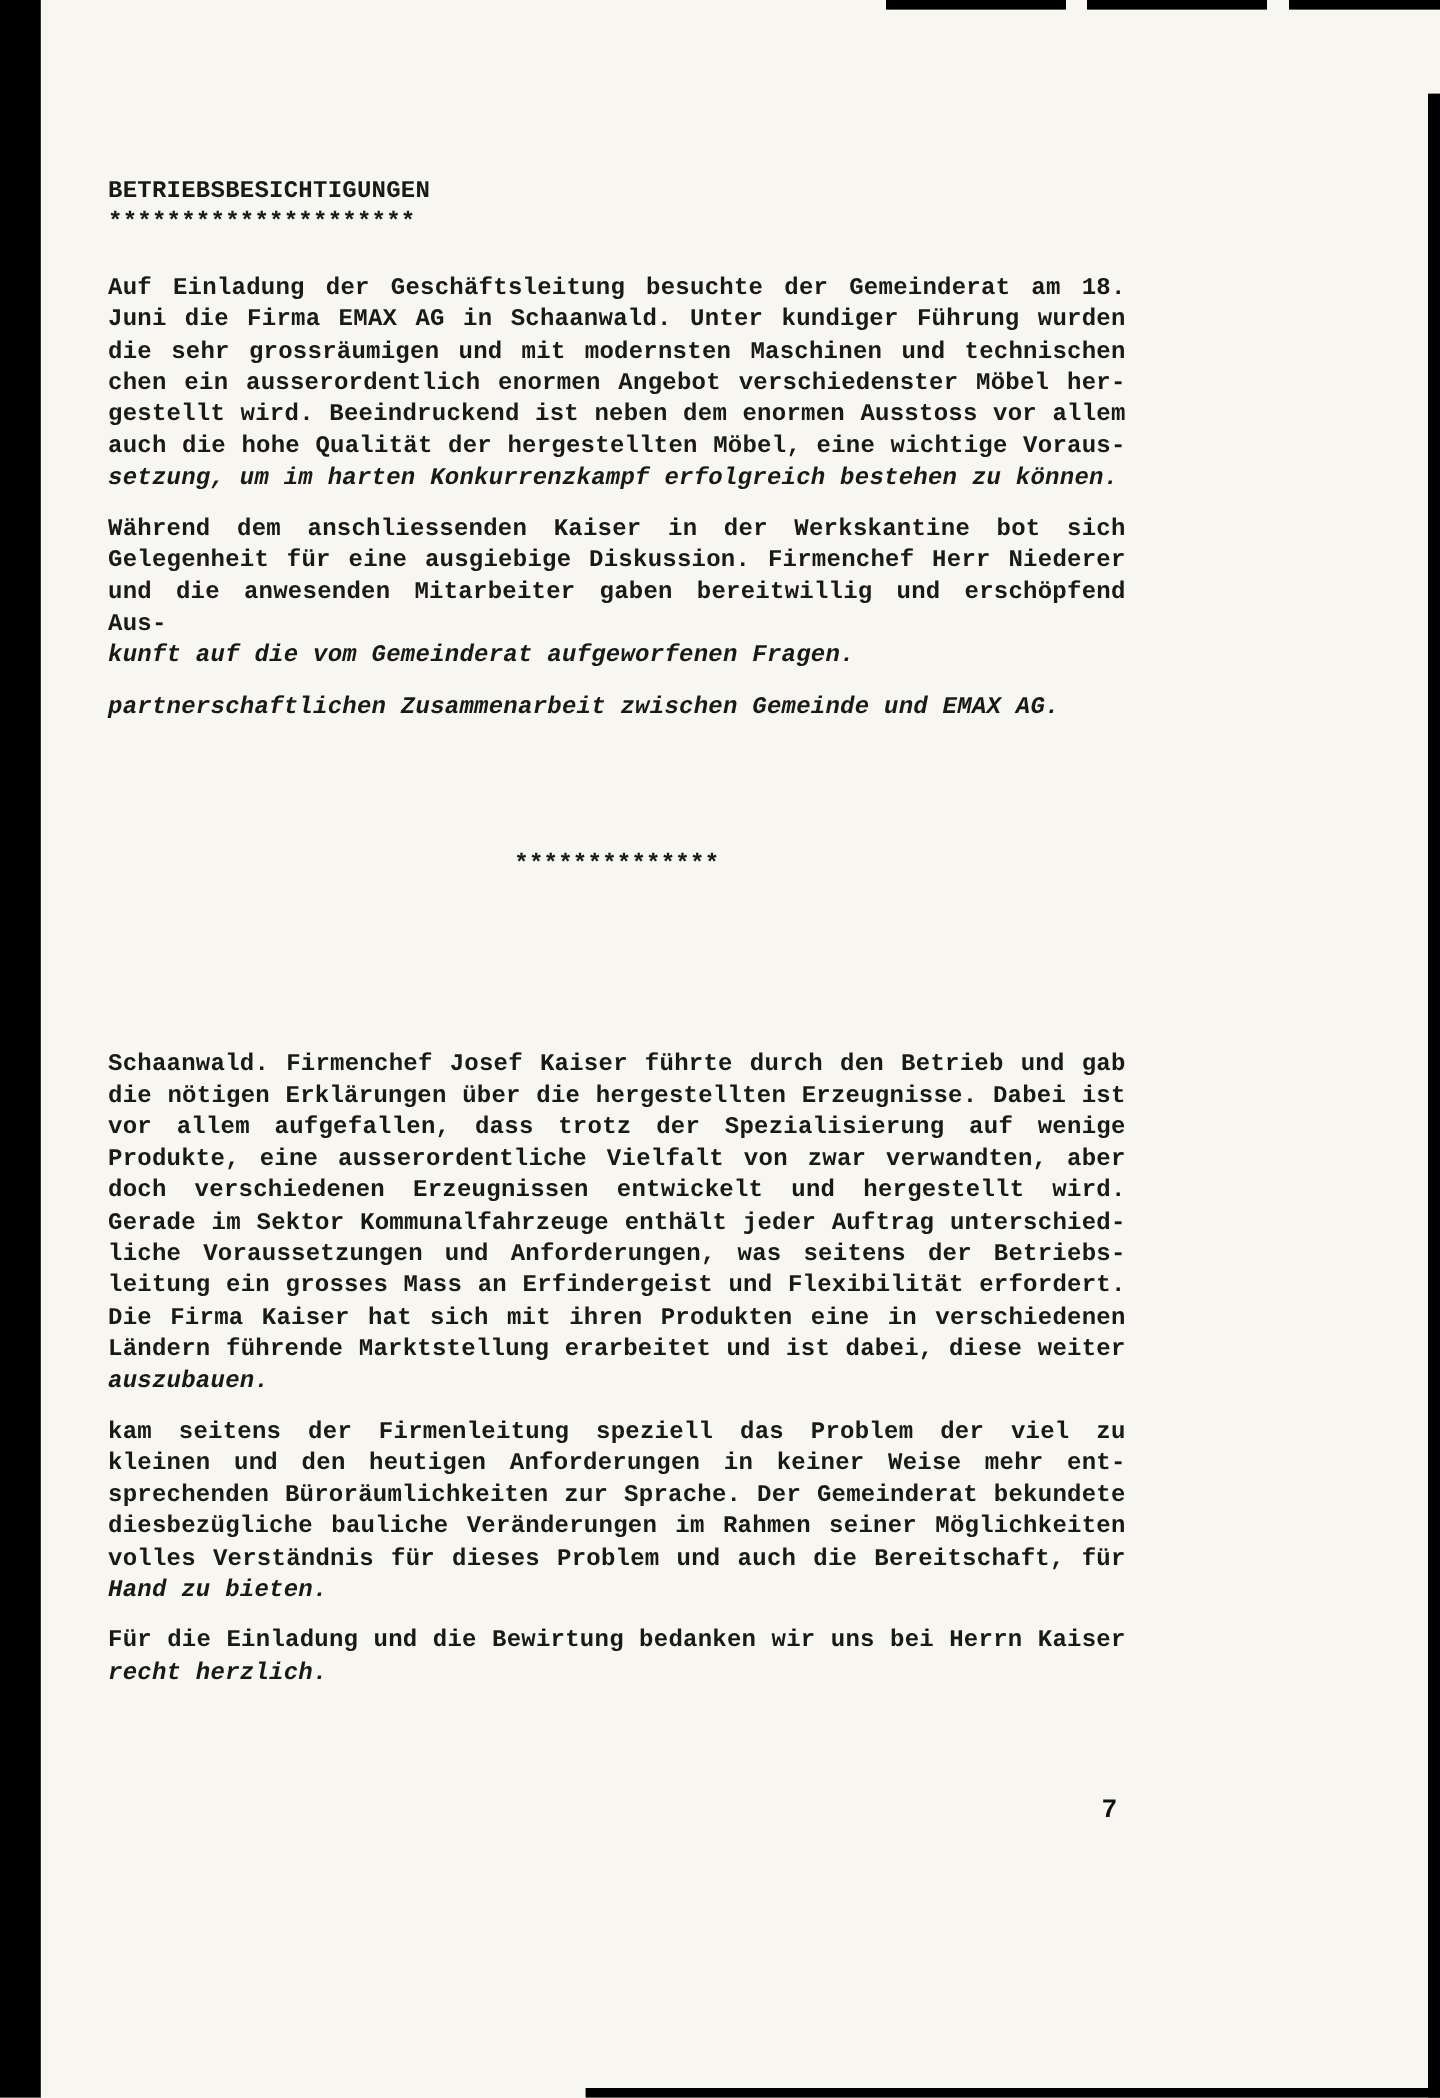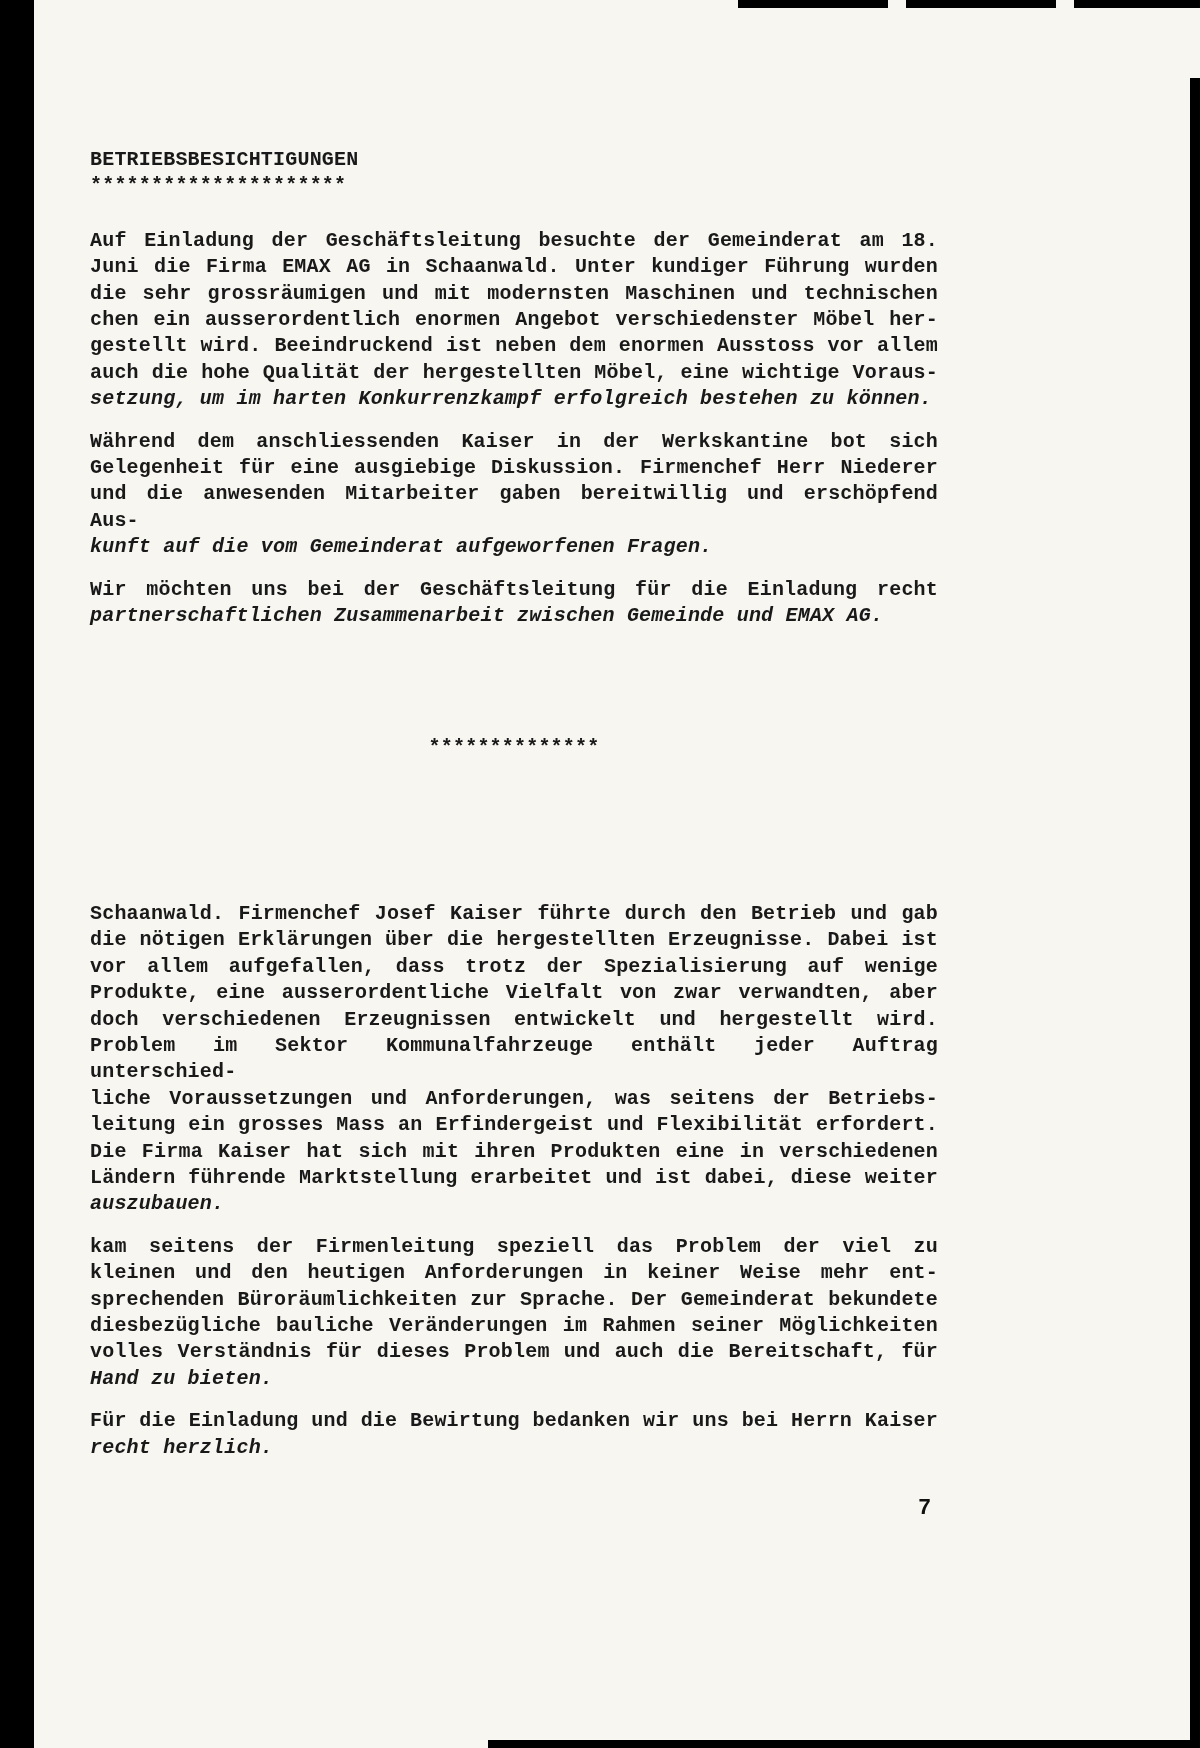--- a/index.html
+++ b/index.html
@@ -98,33 +98,32 @@
         <div class="line">auch die hohe Qualität der hergestellten Möbel, eine wichtige Voraus-</div>
         <div class="line last">setzung, um im harten Konkurrenzkampf erfolgreich bestehen zu können.</div>
       </div>
     <div class="para">
         <div class="line">Während dem anschliessenden Kaiser in der Werkskantine bot sich</div>
         <div class="line">Gelegenheit für eine ausgiebige Diskussion. Firmenchef Herr Niederer</div>
         <div class="line">und die anwesenden Mitarbeiter gaben bereitwillig und erschöpfend Aus-</div>
         <div class="line last">kunft auf die vom Gemeinderat aufgeworfenen Fragen.</div>
       </div>
     <div class="para">
-        <div class="line">Wir möchten uns bei der Geschäftsleitung für die Einladung recht</div>
         <div class="line last">partnerschaftlichen Zusammenarbeit zwischen Gemeinde und EMAX AG.</div>
       </div>
 
     <div class="separator">**************</div>
 
     <div class="para">
         <div class="line">Schaanwald. Firmenchef Josef Kaiser führte durch den Betrieb und gab</div>
         <div class="line">die nötigen Erklärungen über die hergestellten Erzeugnisse. Dabei ist</div>
         <div class="line">vor allem aufgefallen, dass trotz der Spezialisierung auf wenige</div>
         <div class="line">Produkte, eine ausserordentliche Vielfalt von zwar verwandten, aber</div>
         <div class="line">doch verschiedenen Erzeugnissen entwickelt und hergestellt wird.</div>
-        <div class="line">Problem im Sektor Kommunalfahrzeuge enthält jeder Auftrag unterschied-</div>
+        <div class="line">Gerade im Sektor Kommunalfahrzeuge enthält jeder Auftrag unterschied-</div>
         <div class="line">liche Voraussetzungen und Anforderungen, was seitens der Betriebs-</div>
         <div class="line">leitung ein grosses Mass an Erfindergeist und Flexibilität erfordert.</div>
         <div class="line">Die Firma Kaiser hat sich mit ihren Produkten eine in verschiedenen</div>
         <div class="line">Ländern führende Marktstellung erarbeitet und ist dabei, diese weiter</div>
         <div class="line last">auszubauen.</div>
       </div>
     <div class="para">
         <div class="line">kam seitens der Firmenleitung speziell das Problem der viel zu</div>
         <div class="line">kleinen und den heutigen Anforderungen in keiner Weise mehr ent-</div>
         <div class="line">sprechenden Büroräumlichkeiten zur Sprache. Der Gemeinderat bekundete</div>

